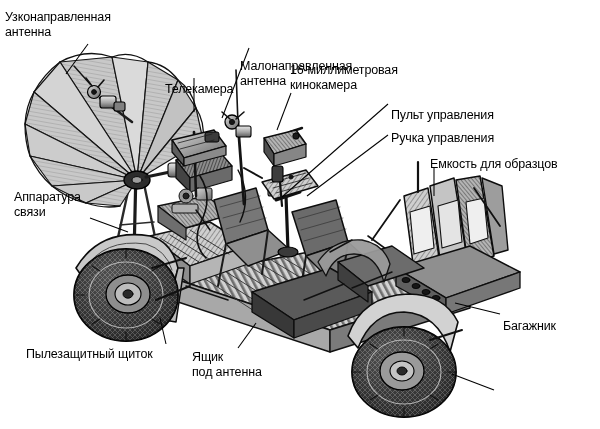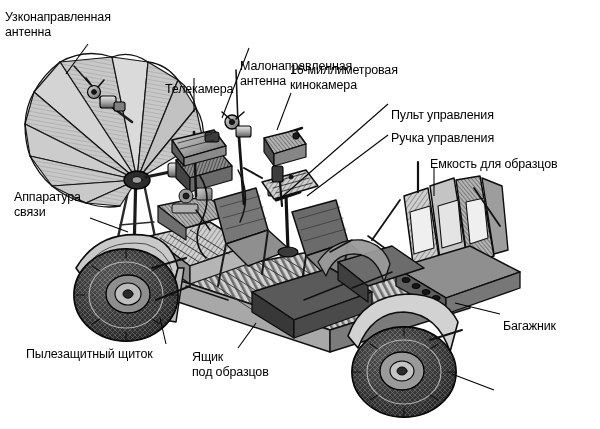--- a/index.html
+++ b/index.html
@@ -356,15 +356,15 @@
   <div class="lbl" style="left:290px;top:63px;">16-миллиметровая
 кинокамера</div>
   <div class="lbl" style="left:391px;top:108px;">Пульт управления</div>
   <div class="lbl" style="left:391px;top:131px;">Ручка управления</div>
   <div class="lbl" style="left:430px;top:157px;">Емкость для образцов</div>
   <div class="lbl" style="left:14px;top:190px;">Аппаратура
 связи</div>
   <div class="lbl" style="left:503px;top:310px;margin-top:9px;">Багажник</div>
   <div class="lbl" style="left:26px;top:347px;">Пылезащитный щиток</div>
   <div class="lbl" style="left:192px;top:350px;">Ящик
-под образцов</div>
+под антенна</div>
 
 </div>
 
 </body></html>

